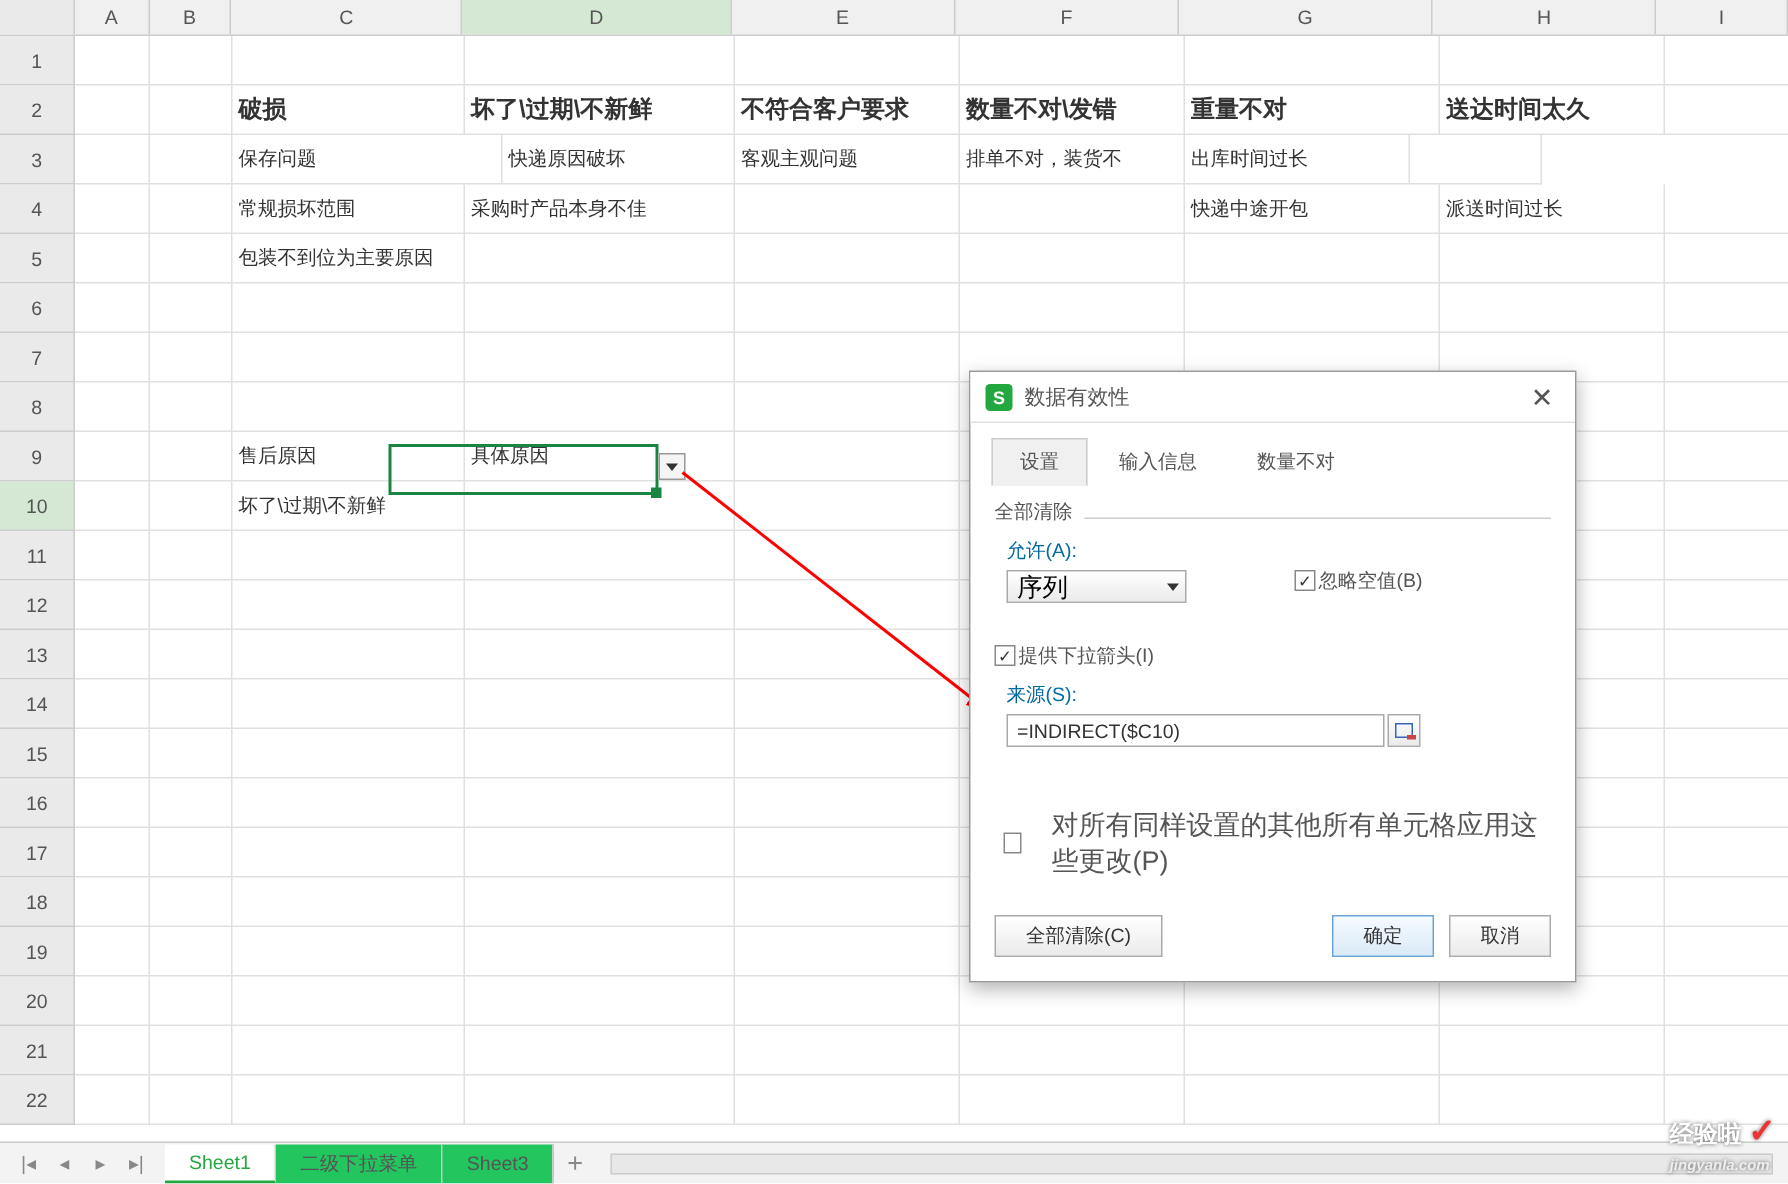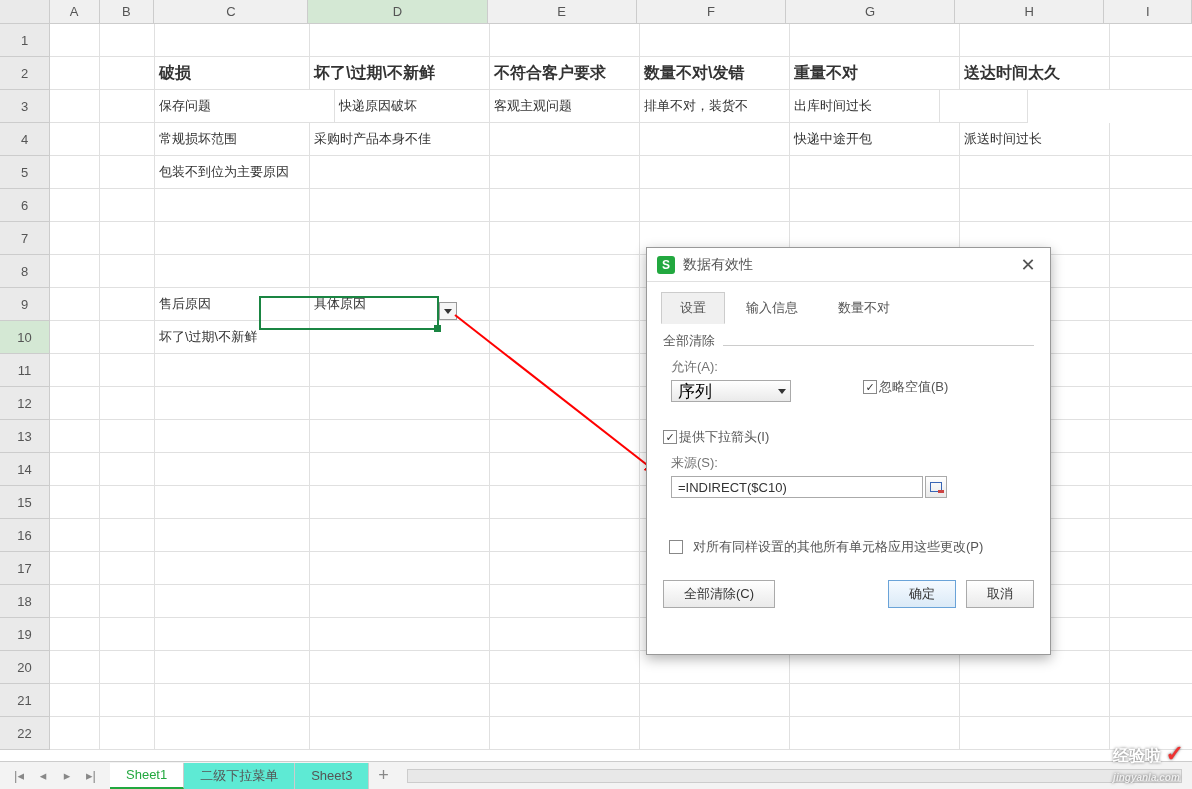--- a/index.html
+++ b/index.html
@@ -47,47 +47,47 @@
     
     .dialog-tabs { display: flex; padding: 10px 14px 0; gap: 2px; }
     .dialog-tab { padding: 6px 18px; border: 1px solid transparent; cursor: pointer; font-size: 13px; color: #555; }
     .dialog-tab.active { background: #f0f0f0; border: 1px solid #ccc; border-bottom: 1px solid #f0f0f0; }
     
     .dialog-body { padding: 8px 16px; }
     .fieldset-label { font-size: 13px; color: #555; margin-bottom: 8px; }
     .form-row { display: flex; align-items: flex-start; margin-bottom: 6px; }
     .form-left { width: 200px; }
     .form-right { display: flex; align-items: center; gap: 6px; margin-top: 20px; }
-    .form-label { font-size: 13px; color: #737373; margin-bottom: 4px; margin-left: 8px; }
+    .form-label { font-size: 13px; color: #0369a1; margin-bottom: 4px; margin-left: 8px; }
     .select-box { width: 120px; height: 22px; border: 1px solid #aaa; background: linear-gradient(#fff, #eaeaea); display: flex; align-items: center; padding: 0 6px; font-size: 17px; margin-left: 8px; position: relative; cursor: pointer; }
     .select-box.disabled { color: #999; background: #eee; cursor: default; }
     .select-arrow { position: absolute; right: 4px; width: 0; height: 0; border-left: 4px solid transparent; border-right: 4px solid transparent; border-top: 5px solid #333; }
     .select-box.disabled .select-arrow { border-top-color: #aaa; }
     
     .checkbox-row { display: flex; align-items: center; gap: 2px; font-size: 13px; color: #555; }
     .checkbox { width: 14px; height: 14px; border: 1px solid #888; display: flex; align-items: center; justify-content: center; }
     .checkbox.checked::after { content: "✓"; font-size: 11px; color: #333; }
     
     .source-input-wrap { display: flex; align-items: center; margin-left: 8px; margin-top: 4px; }
     .source-input { width: 252px; height: 22px; border: 1px solid #aaa; padding: 0 6px; font-size: 13px; color: #333; }
     .range-btn { width: 22px; height: 22px; border: 1px solid #aaa; margin-left: 2px; background: linear-gradient(#fff,#eaeaea); display: flex; align-items: center; justify-content: center; cursor: pointer; }
     .range-icon { width: 12px; height: 10px; border: 1px solid #3966b5; position: relative; }
     .range-icon::after { content: ""; position: absolute; bottom: -2px; right: -3px; width: 6px; height: 3px; background: #c44; }
     
-    .apply-row { display: flex; align-items: center; gap: 10px; margin: 40px 0 16px 6px; font-size: 13px; color: #555; }
+    .apply-row { display: flex; align-items: center; gap: 20px; margin: 40px 0 16px 6px; font-size: 18px; color: #555; }
     
     .dialog-buttons { display: flex; justify-content: space-between; padding: 0 16px 14px; }
     .btn { height: 28px; padding: 0 20px; border: 1px solid #aaa; background: linear-gradient(#fff, #eaeaea); cursor: pointer; font-size: 13px; color: #333; display: inline-flex; align-items: center; }
     .btn-group { display: flex; gap: 10px; }
     .btn.primary { border: 1px solid #6aa3d8; background: linear-gradient(#f5faff, #dbeaf7); }
     
     .sheet-tabs { position: absolute; bottom: 0; left: 0; right: 0; height: 28px; display: flex; align-items: center; background: #f3f3f3; border-top: 1px solid #ccc; }
     .nav-btns { display: flex; padding: 0 8px; gap: 2px; }
     .nav-btn { width: 22px; height: 20px; display: flex; align-items: center; justify-content: center; color: #888; cursor: pointer; }
-    .tab { height: 26px; padding: 0 16px; display: flex; align-items: center; border-right: 1px solid #ccc; cursor: pointer; color: #555; background: #5eead4; }
+    .tab { height: 26px; padding: 0 16px; display: flex; align-items: center; border-right: 1px solid #ccc; cursor: pointer; color: #555; background: #22c55e; }
     .tab.active { background: #fff; color: #22a83f; border-bottom: 2px solid #22a83f; }
     .tab-add { width: 28px; display: flex; align-items: center; justify-content: center; color: #888; cursor: pointer; font-size: 18px; }
     .scroll-track { flex: 1; margin: 0 10px; height: 14px; background: #e8e8e8; border: 1px solid #ccc; position: relative; }
     
     .watermark { position: absolute; bottom: 4px; right: 8px; color: #fff; font-size: 16px; font-weight: bold; z-index: 200; text-shadow: 0 0 3px rgba(0,0,0,0.6); }
     .watermark .check { color: #e33; font-size: 22px; font-weight: bold; }
     .watermark-sub { font-size: 10px; font-style: italic; color: #eee; }
   </style>
 </head>
 <body>

